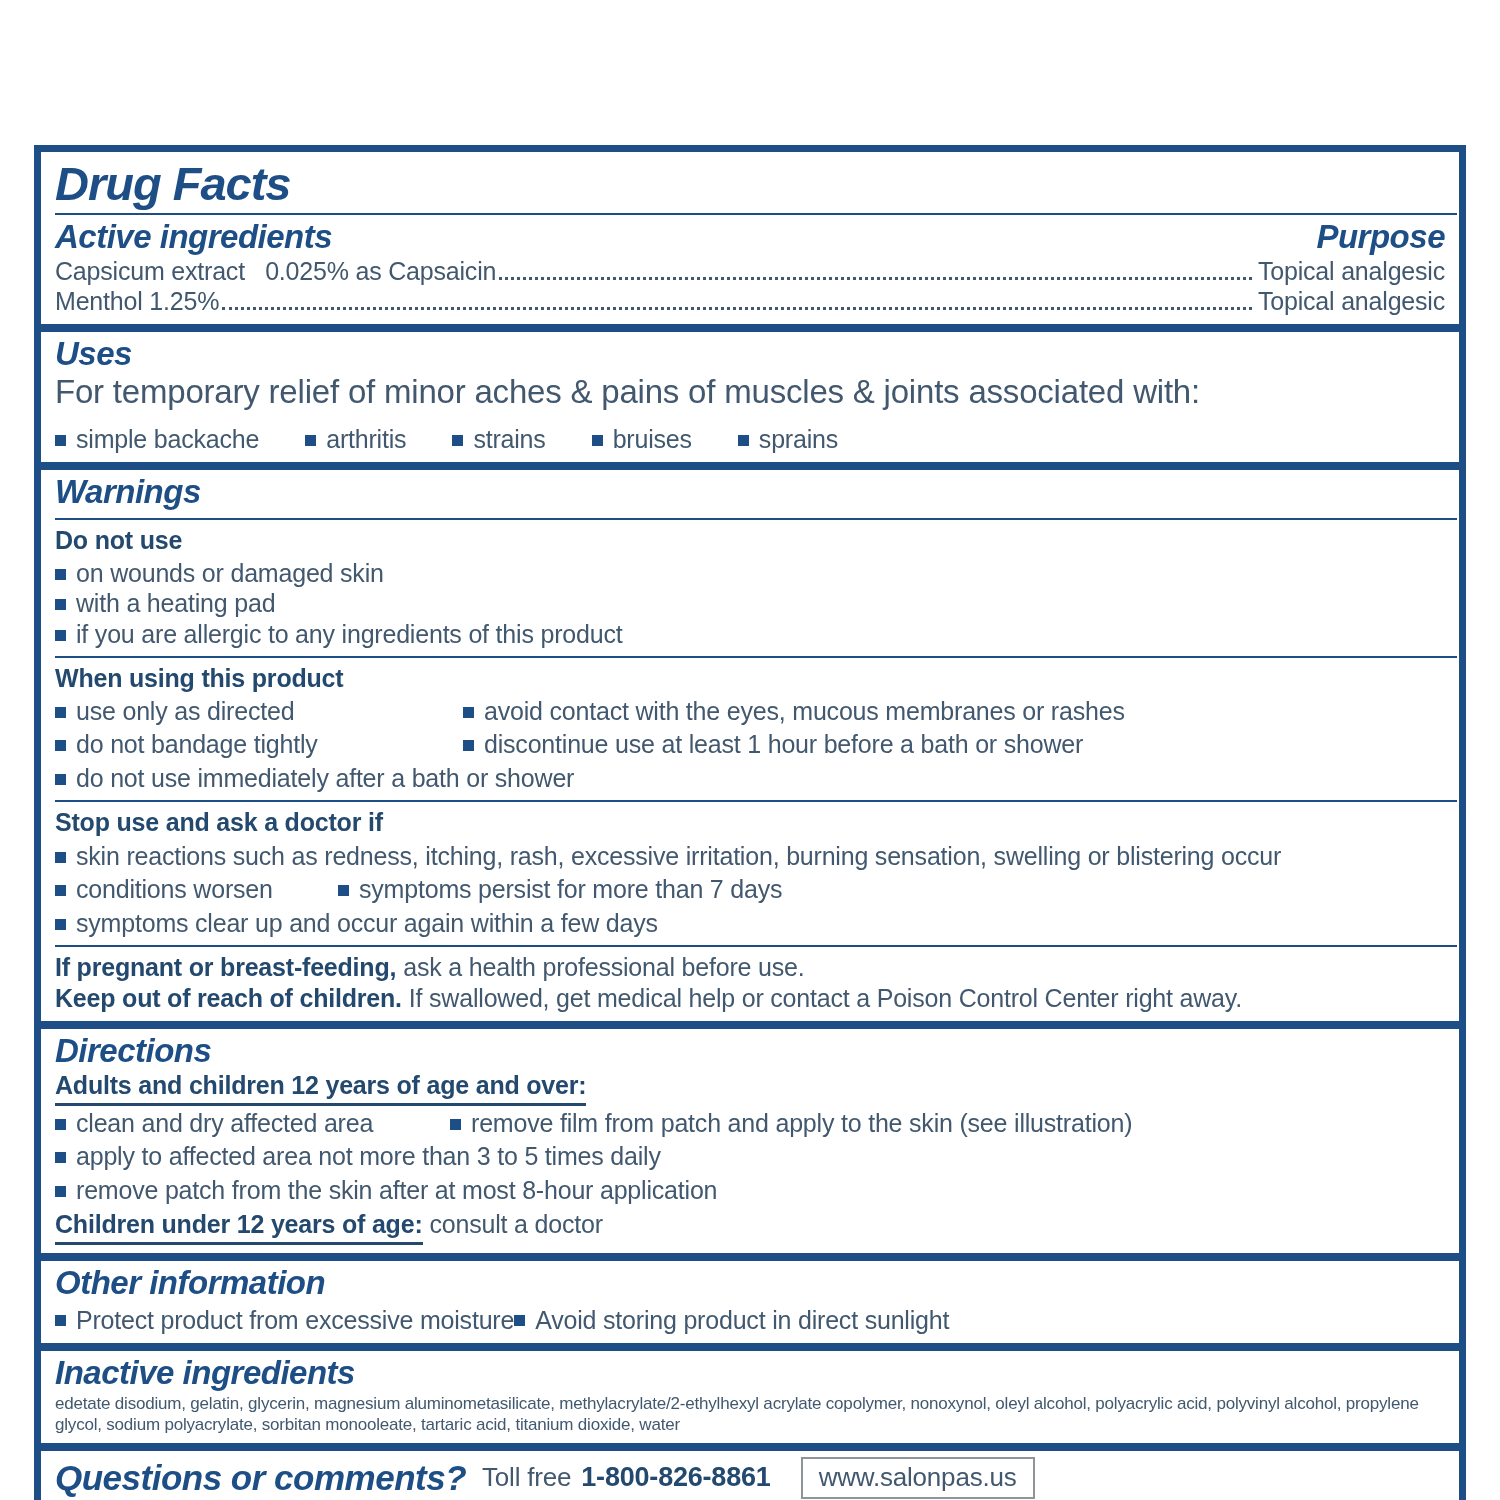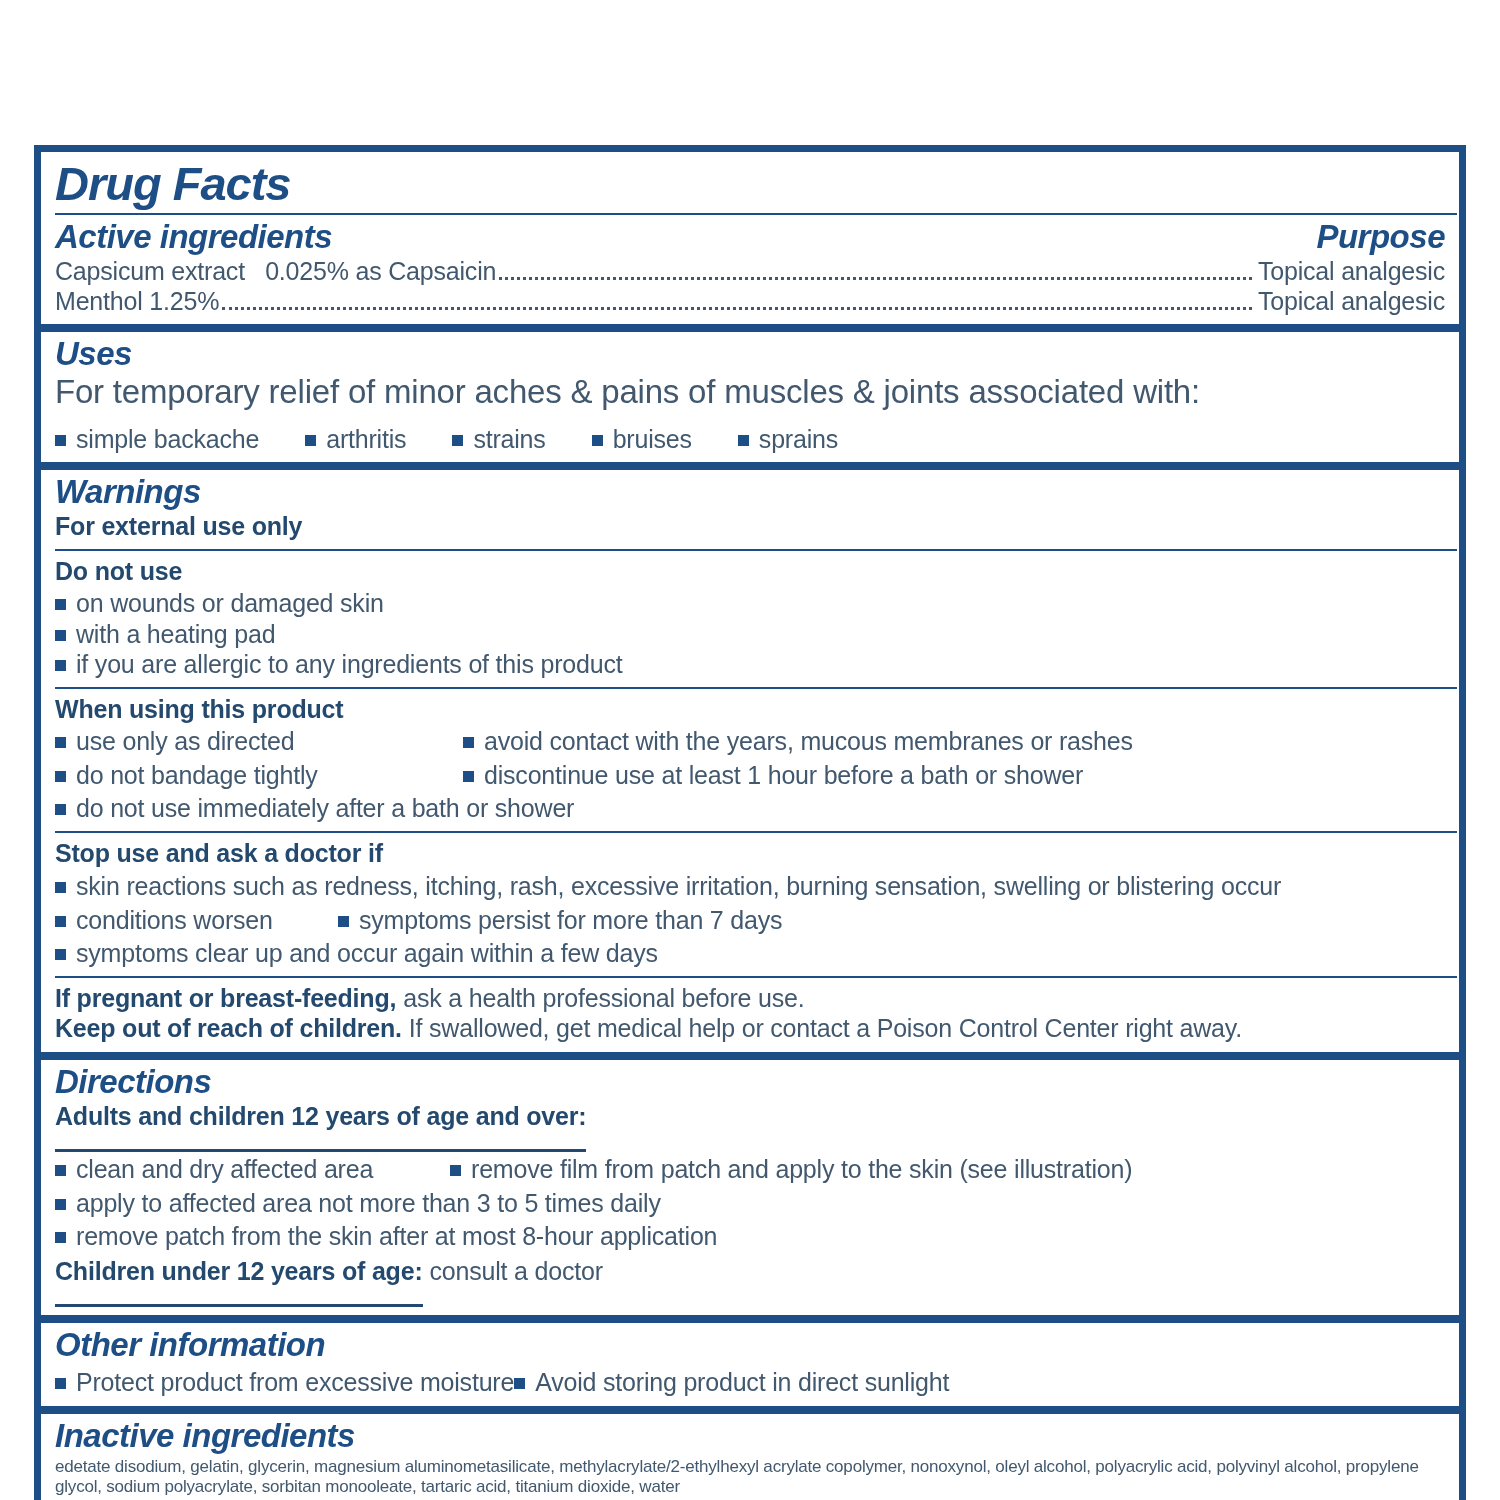--- a/index.html
+++ b/index.html
@@ -97,21 +97,21 @@
   .other-row { display: flex; margin-top: 3px; }
   .other-row .first { flex: 0 0 523px; }
 
   .mixed-line { font-size: 25px; line-height: 1.22; }
   .mixed-line .b { font-weight: bold; color: var(--bold-ink); }
   .mixed-line .rest { margin-left: 7px; }
 
   .underlined {
     display: inline-block;
     border-bottom: 3px solid var(--bold-ink);
-    padding-bottom: 18px;
+    padding-bottom: 2px;
   }
   .dir-children { margin-top: 4px; }
 
   .inactive-text { font-size: 17px; line-height: 1.2; margin-top: 2px; }
 
   .footer-row {
     display: flex;
     align-items: center;
     padding: 6px 14px 8px 14px;
   }
@@ -177,21 +177,20 @@
           <span class="sq"></span>
           <span>sprains</span>
         </span>
     </div>
   </div>
 
   <div class="bar"></div>
 
   <div class="pad" style="padding-bottom:2px">
     <h2>Warnings</h2>
-    <div class="bold-sub">For external use only</div>
   </div>
   <div class="thin"></div>
 
   <div class="pad" style="padding-top:0;padding-bottom:2px">
     <div class="bold-sub">Do not use</div>
     <div class="inline-bullets dnu-list">
       <span class="bullet-item">
           <span class="sq"></span>
           <span>on wounds or damaged skin</span>
         </span>
@@ -209,21 +208,21 @@
 
   <div class="pad" style="padding-top:0;padding-bottom:2px">
     <div class="bold-sub">When using this product</div>
     <div class="when-grid">
       <div class="bullet-item">
           <span class="sq"></span>
           <span>use only as directed</span>
         </div>
       <div class="bullet-item">
           <span class="sq"></span>
-          <span>avoid contact with the years, mucous membranes or rashes</span>
+          <span>avoid contact with the eyes, mucous membranes or rashes</span>
         </div>
       <div class="bullet-item">
           <span class="sq"></span>
           <span>do not bandage tightly</span>
         </div>
       <div class="bullet-item">
           <span class="sq"></span>
           <span>discontinue use at least 1 hour before a bath or shower</span>
         </div>
       <div class="bullet-item span2">

